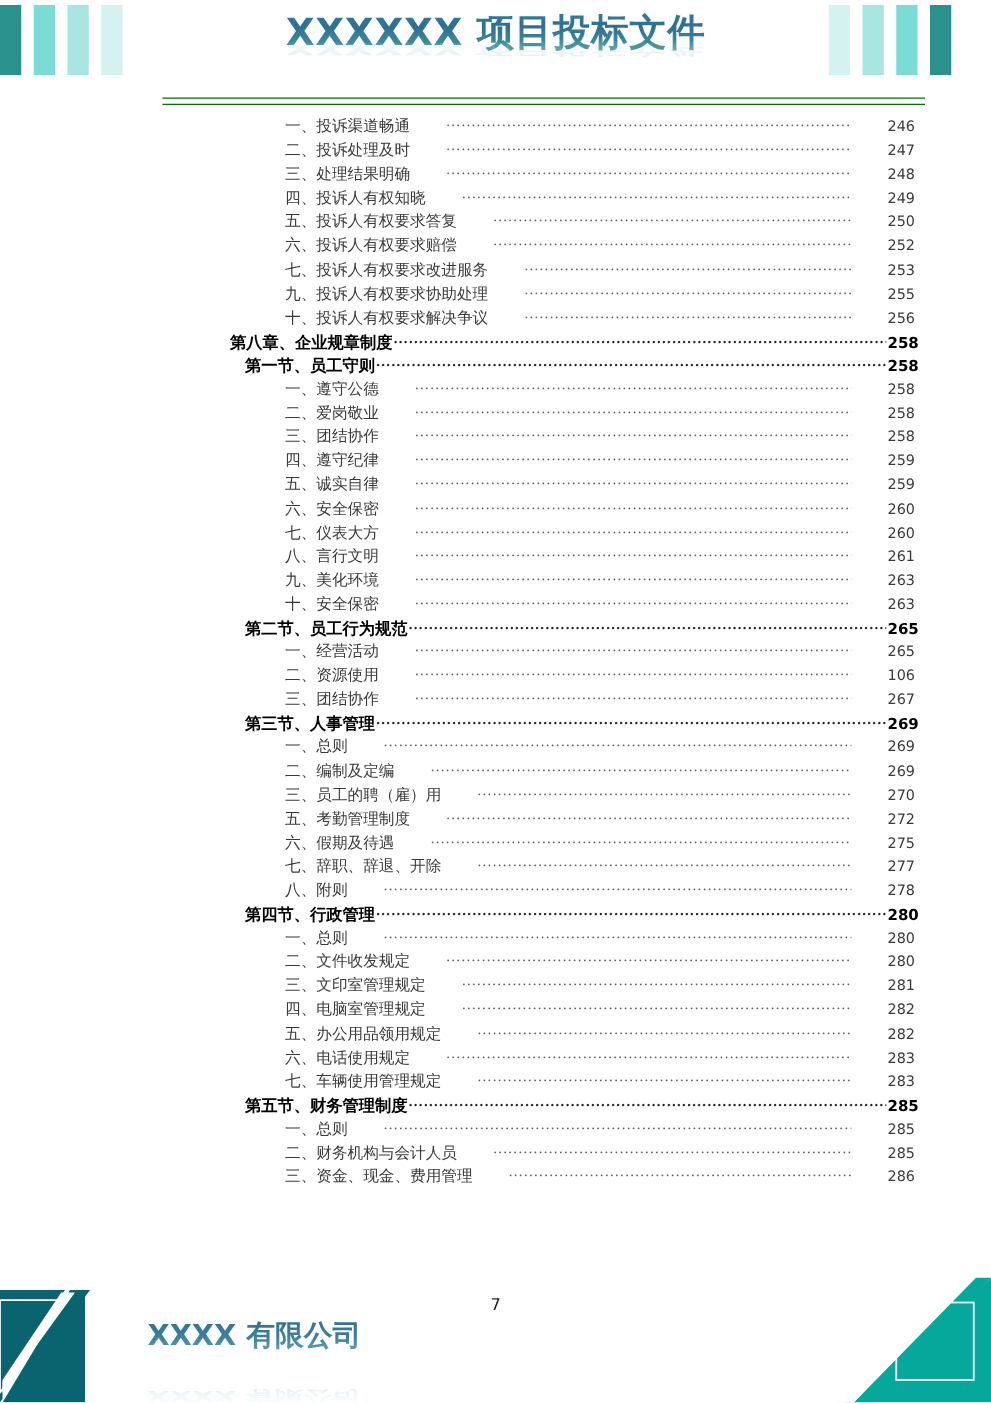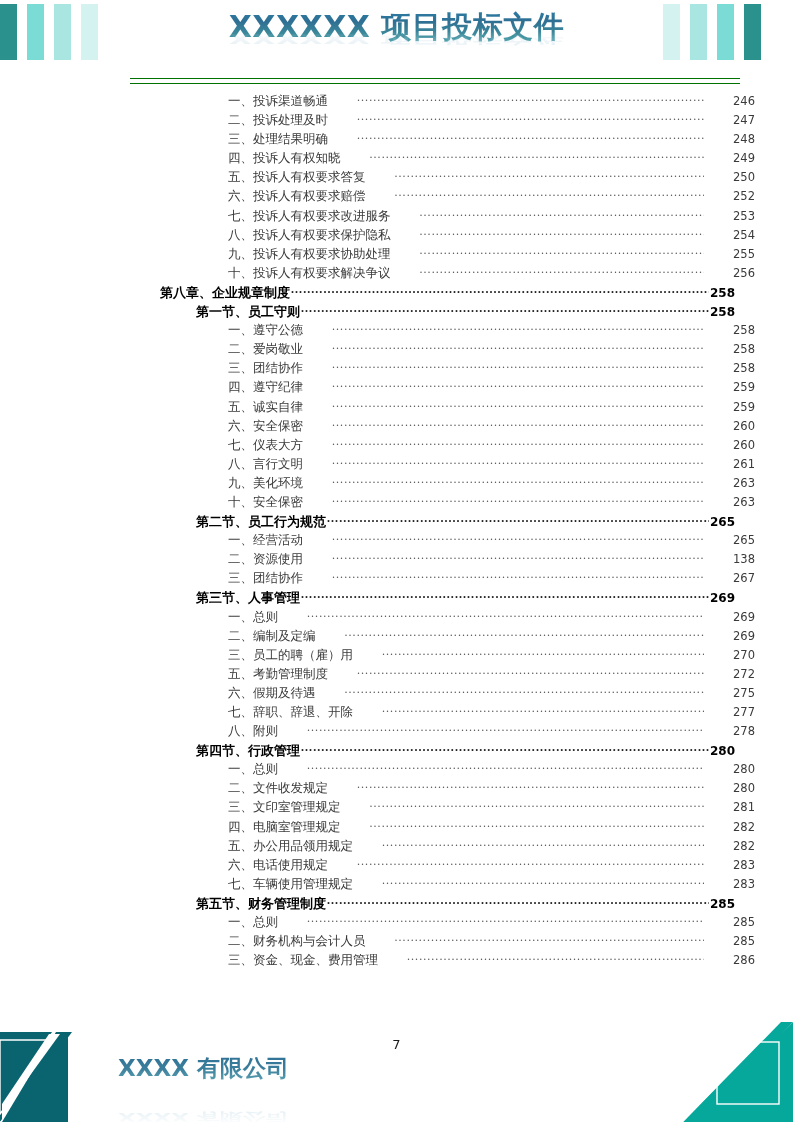--- a/index.html
+++ b/index.html
@@ -122,29 +122,29 @@
     flex: 0 0 auto;
     width: 30px;
     text-align: left;
     font-family: "DejaVu Sans", "Liberation Sans", sans-serif;
     font-size: 11.5px;
     color: #3a3a3a;
     padding-right: 0px;
   }
 
   
-  .lvl-chapter { padding-left: 160px; padding-right: 53px; font-weight: bold; color: #000; font-size: 13px; }
+  .lvl-chapter { padding-left: 160px; padding-right: 53px; font-weight: bold; color: #000; font-size: 13px; margin-left: 24px; }
   .lvl-chapter .pageno { font-weight: bold; color: #000; font-size: 12px; }
   .lvl-chapter .leader::after { color: #222; font-weight: bold; }
 
   .lvl-section { padding-left: 196px; padding-right: 53px; font-weight: bold; color: #000; font-size: 13px; }
   .lvl-section .pageno { font-weight: bold; color: #000; font-size: 12px; }
   .lvl-section .leader::after { color: #222; font-weight: bold; }
 
-  .lvl-item { padding-left: 228px; padding-right: 30px; gap: 28px; }
+  .lvl-item { padding-left: 228px; padding-right: 53px; gap: 28px; }
 
   
   .page-footer {
     position: absolute;
     bottom: 0;
     left: 0;
     width: 793px;
     height: 102px;
   }
   .corner-left {
@@ -259,25 +259,20 @@
       <span class="label">六、投诉人有权要求赔偿</span>
       <span class="leader"></span>
       <span class="pageno">252</span>
     </div>
     <div class="toc-row lvl-item">
       <span class="label">七、投诉人有权要求改进服务</span>
       <span class="leader"></span>
       <span class="pageno">253</span>
     </div>
     <div class="toc-row lvl-item">
-      <span class="label">八、投诉人有权要求保护隐私</span>
-      <span class="leader"></span>
-      <span class="pageno">254</span>
-    </div>
-    <div class="toc-row lvl-item">
       <span class="label">九、投诉人有权要求协助处理</span>
       <span class="leader"></span>
       <span class="pageno">255</span>
     </div>
     <div class="toc-row lvl-item">
       <span class="label">十、投诉人有权要求解决争议</span>
       <span class="leader"></span>
       <span class="pageno">256</span>
     </div>
     <div class="toc-row lvl-chapter">
@@ -346,21 +341,21 @@
       <span class="pageno">265</span>
     </div>
     <div class="toc-row lvl-item">
       <span class="label">一、经营活动</span>
       <span class="leader"></span>
       <span class="pageno">265</span>
     </div>
     <div class="toc-row lvl-item">
       <span class="label">二、资源使用</span>
       <span class="leader"></span>
-      <span class="pageno">138</span>
+      <span class="pageno">106</span>
     </div>
     <div class="toc-row lvl-item">
       <span class="label">三、团结协作</span>
       <span class="leader"></span>
       <span class="pageno">267</span>
     </div>
     <div class="toc-row lvl-section">
       <span class="label">第三节、人事管理</span>
       <span class="leader"></span>
       <span class="pageno">269</span>

